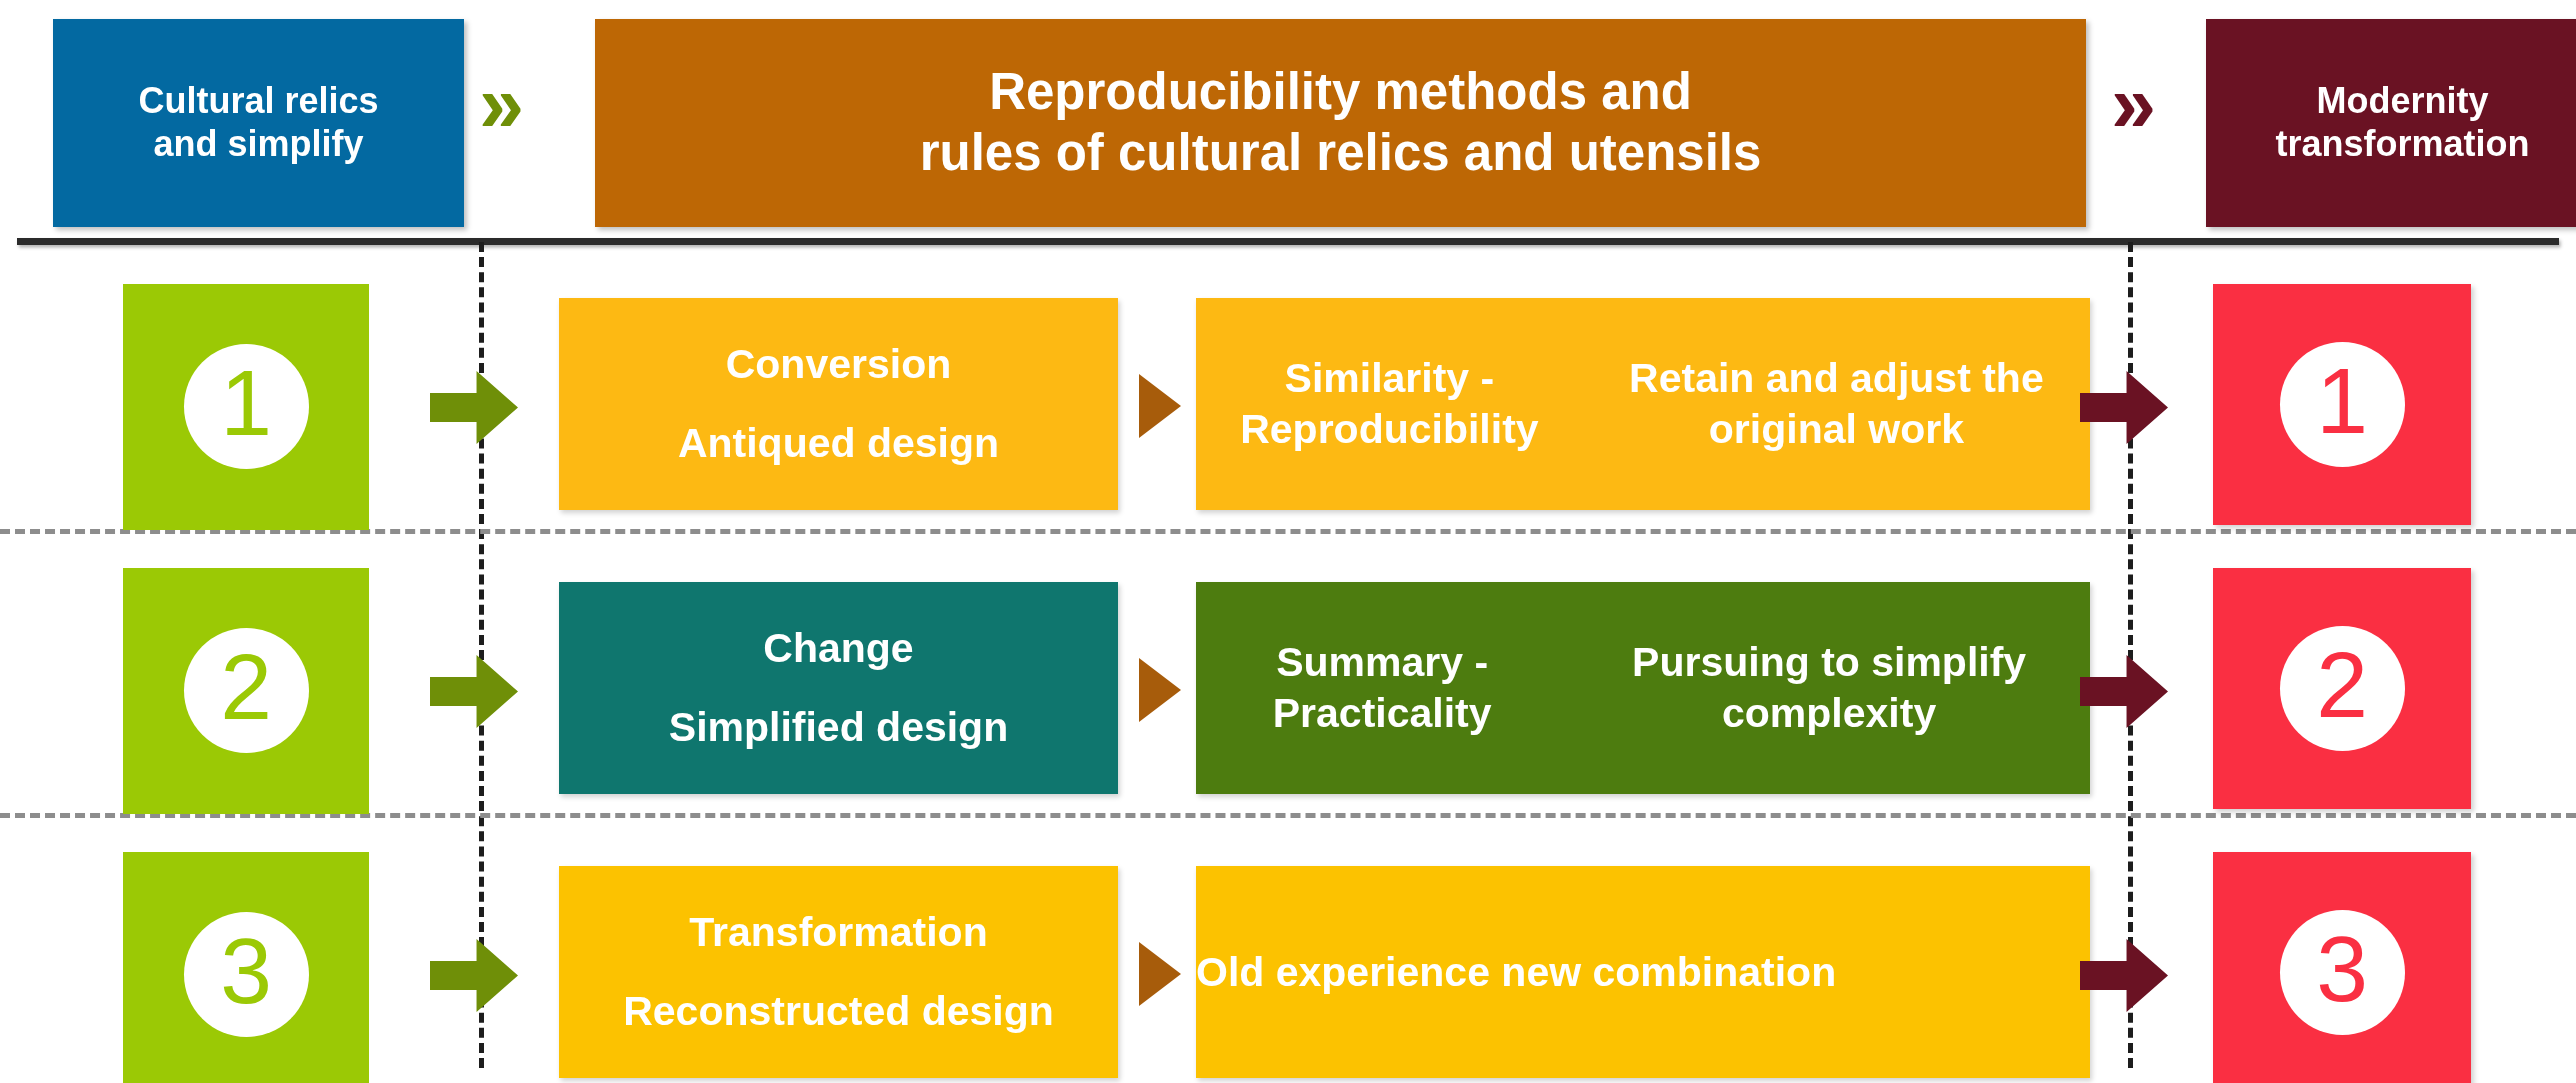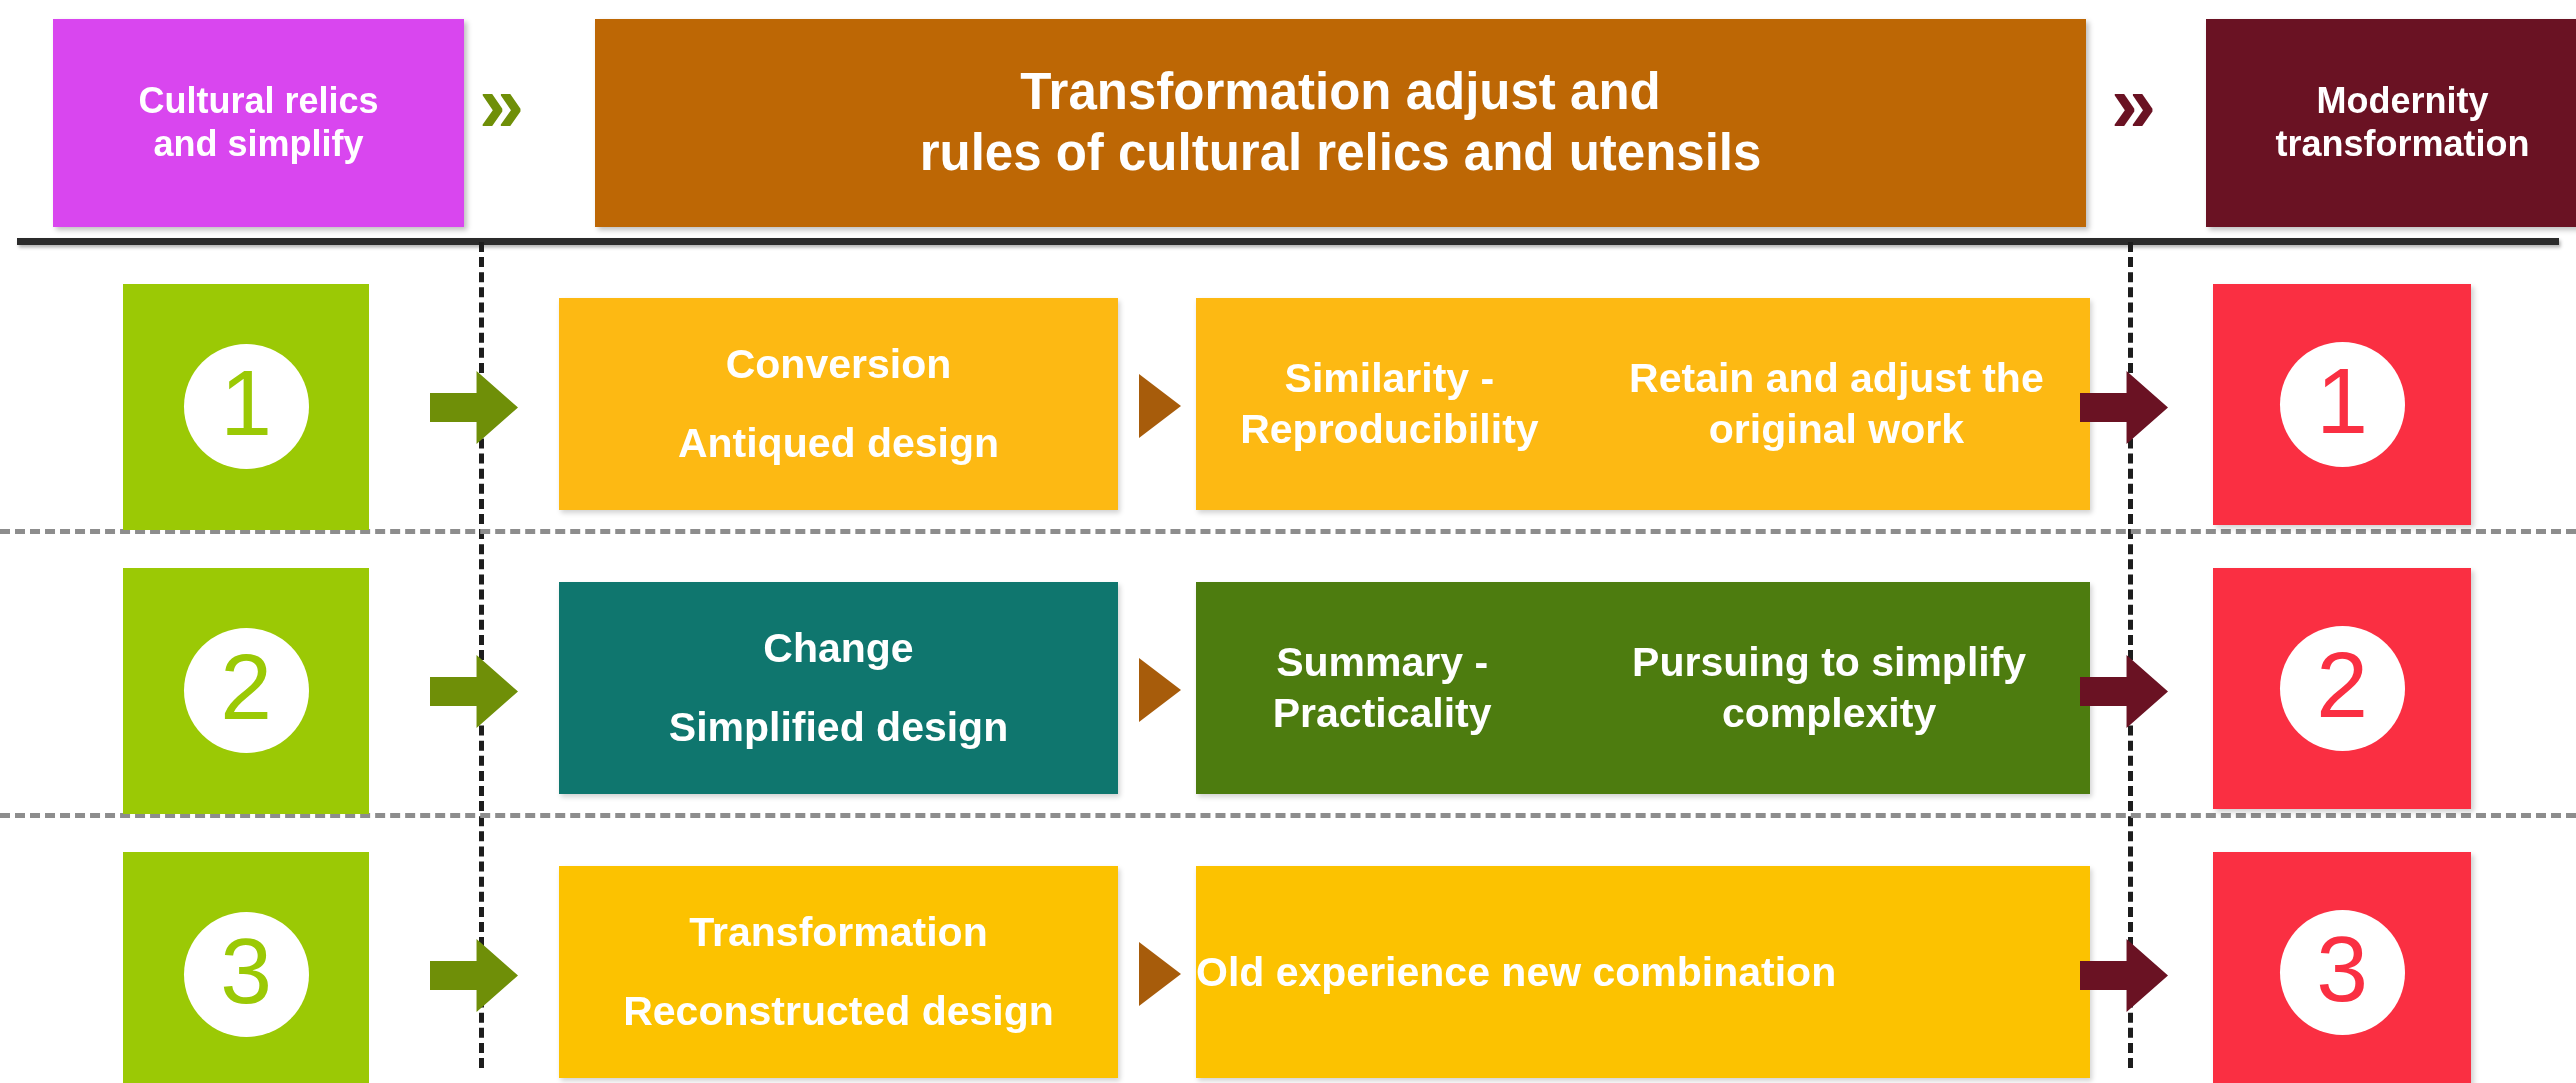--- a/index.html
+++ b/index.html
@@ -29,21 +29,21 @@
     justify-content: center;
     color: #ffffff;
     font-weight: bold;
     text-align: center;
     line-height: 1.18;
     box-shadow: 2.5px 2.5px 5.1px rgba(0,0,0,0.25);
   }
   #hdr-source {
     left: 53px; top: 18.6px;
     width: 411px; height: 208px;
-    background: #d946ef;
+    background: #0369a1;
     font-size: 36px;
   }
   #hdr-middle {
     left: 595px; top: 18.6px;
     width: 1491px; height: 208px;
     background: #bd6705;
     font-size: 51px;
   }
   #hdr-target {
     left: 2206px; top: 18.6px;
@@ -207,21 +207,21 @@
     <div>
       <span>Cultural relics</span><br>
       <span>and simplify</span>
     </div>
   </div>
 
   <div class="hdr-chevron" id="chevron-left">»</div>
 
   <div class="hdr-box" id="hdr-middle">
     <div>
-      <span>Transformation adjust and</span><br>
+      <span>Reproducibility methods and</span><br>
       <span>rules of cultural relics and utensils</span>
     </div>
   </div>
 
   <div class="hdr-chevron" id="chevron-right">»</div>
 
   <div class="hdr-box" id="hdr-target">
     <div>
       <span>Modernity</span><br>
       <span>transformation</span>

